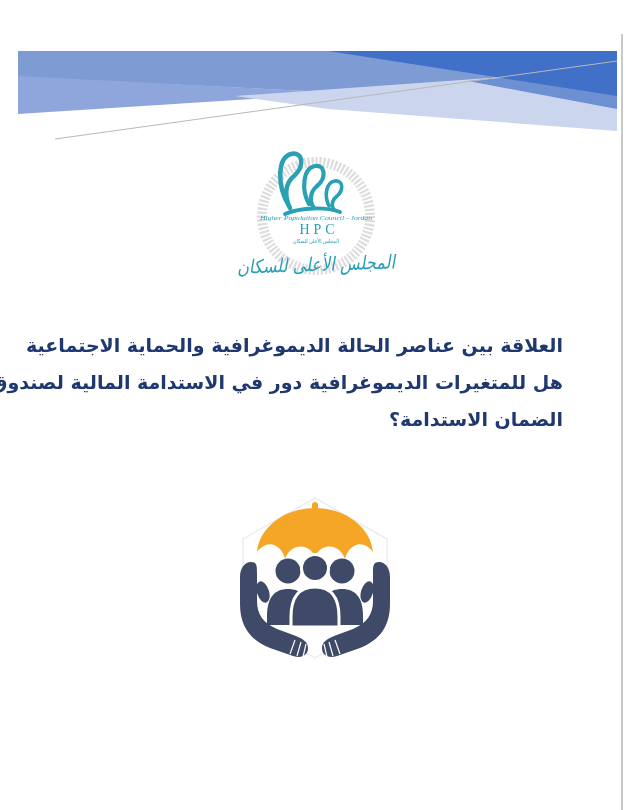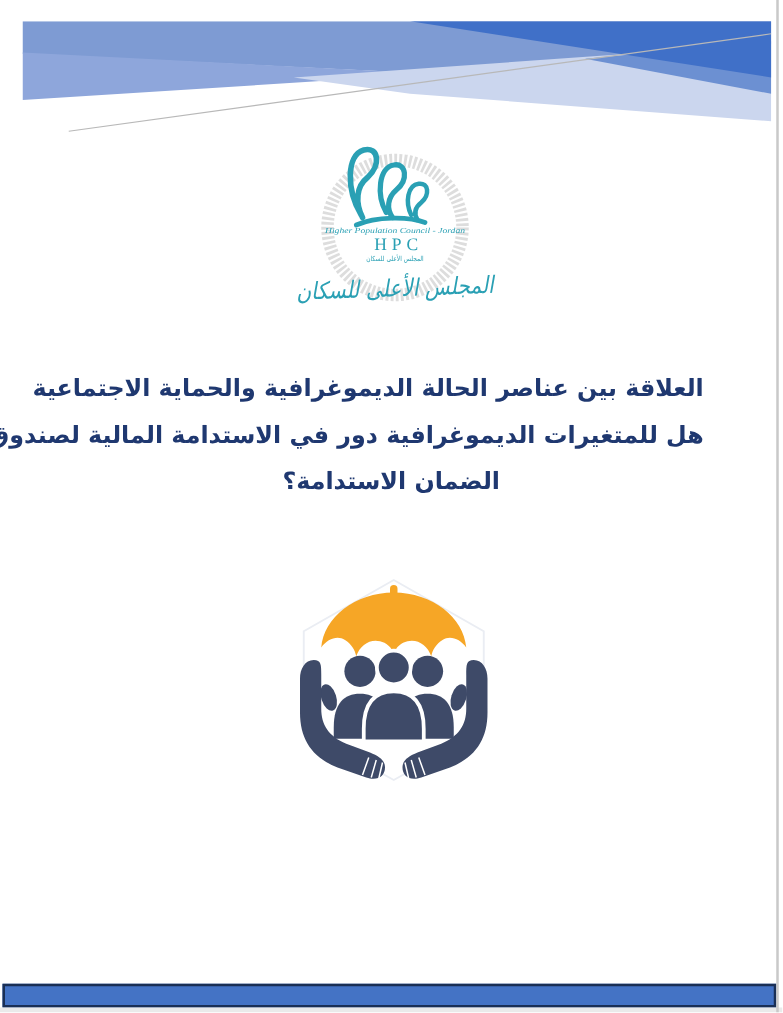--- a/index.html
+++ b/index.html
@@ -1,25 +1,25 @@
 <!DOCTYPE html>
 <html><head>
 <meta charset="utf-8">
 <style>
   html,body{margin:0;padding:0;}
   body{
     width:626px;height:810px;background:#ffffff;position:relative;overflow:hidden;
     font-family:"DejaVu Sans","Liberation Sans",sans-serif;
   }
-  .page{position:absolute;inset:0;background:#ffffff;}
+  .page{position:absolute;inset:0;background:#ffffff;margin-top:34px;}
   .page-edge-right{position:absolute;left:621px;top:0;width:2px;height:810px;background:#c9c9c9;}
   .banner{position:absolute;left:18px;top:17px;width:599px;height:95px;}
   .logo{position:absolute;left:231px;top:112px;width:170px;height:135px;}
   .title-block{
-    position:absolute;left:63px;top:293px;width:500px;text-align:center;
+    position:absolute;left:63px;top:293px;width:500px;
     color:#1F3870;font-weight:bold;font-size:19px;line-height:37px;
   }
   .title-line{direction:rtl;white-space:nowrap;}
   .protect-icon{position:absolute;left:230px;top:460px;width:170px;height:167px;}
   .footer-bar{
     position:absolute;left:2px;top:787px;width:615px;height:15px;
     background:#4473C5;border:2px solid #1A2F55;
   }
   .footer-strip{position:absolute;left:0;top:806px;width:626px;height:4px;background:#EAEAEA;}
   svg text{user-select:none;}

